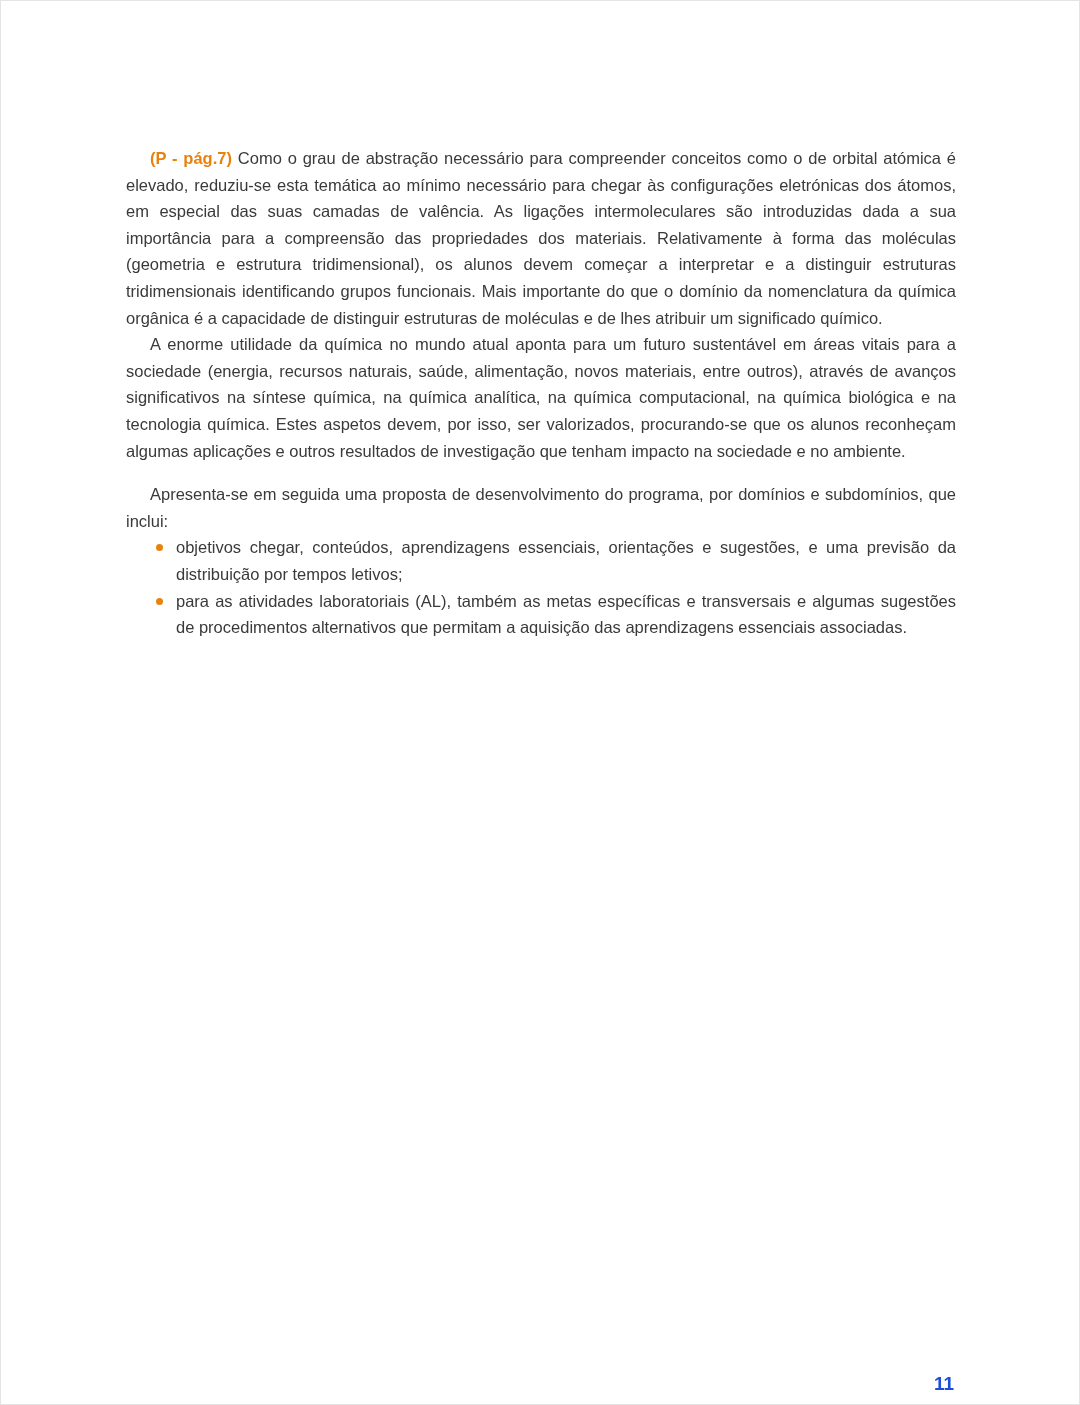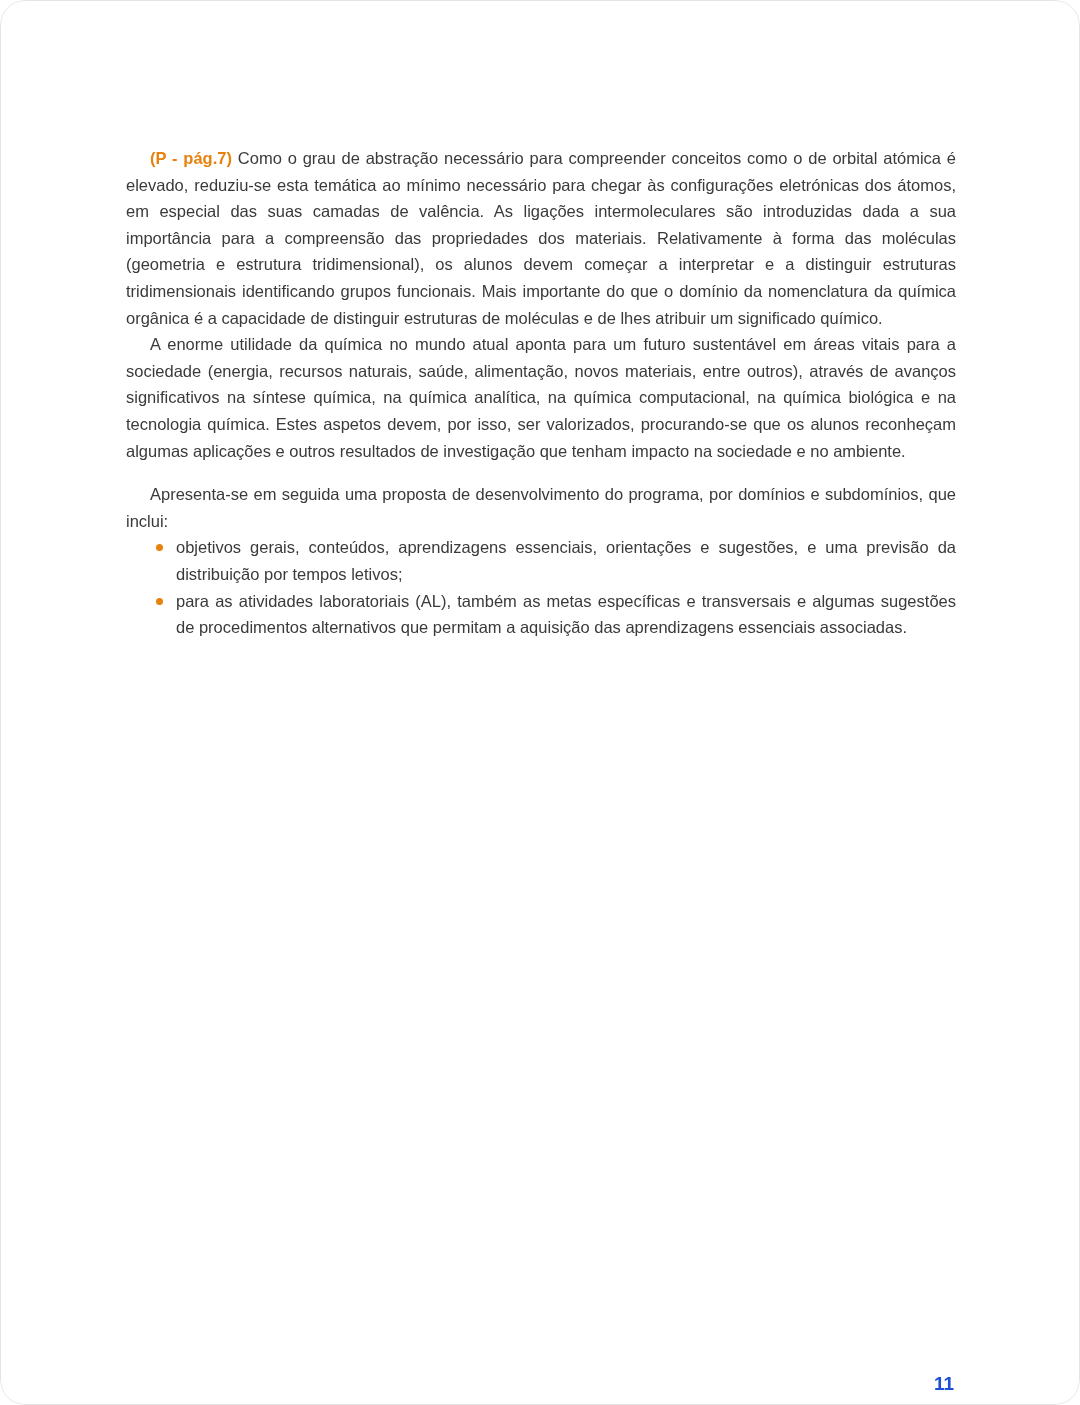--- a/index.html
+++ b/index.html
@@ -1,15 +1,15 @@
 <!DOCTYPE html>
 <html lang="pt"><head>
 <meta charset="utf-8">
 <style>
-  * { margin: 0; padding: 0; box-sizing: border-box; border-radius: 25px; }
+  * { margin: 0; padding: 0; box-sizing: border-box; }
   html, body { background: #ffffff; }
   .page {
     position: relative;
     width: 1080px;
     height: 1405px;
     margin: 0 auto;
     background: #ffffff;
     border: 1px solid #e4e4e4;
     font-family: "Liberation Sans", sans-serif;
     color: #3a3a3a;
@@ -82,21 +82,21 @@
 
     <p class="para"><span class="ref-label">(P - pág.7)</span> <span>Como o grau de abstração necessário para compreender conceitos como o de orbital atómica é elevado, reduziu-se esta temática ao mínimo necessário para chegar às configurações eletrónicas dos átomos, em especial das suas camadas de valência. As ligações intermoleculares são introduzidas dada a sua importância para a compreensão das propriedades dos materiais. Relativamente à forma das moléculas (geometria e estrutura tridimensional), os alunos devem começar a interpretar e a distinguir estruturas tridimensionais identificando grupos funcionais. Mais importante do que o domínio da nomenclatura da química orgânica é a capacidade de distinguir estruturas de moléculas e de lhes atribuir um significado químico.</span></p>
 
     <p class="para">A enorme utilidade da química no mundo atual aponta para um futuro sustentável em áreas vitais para a sociedade (energia, recursos naturais, saúde, alimentação, novos materiais, entre outros), através de avanços significativos na síntese química, na química analítica, na química computacional, na química biológica e na tecnologia química. Estes aspetos devem, por isso, ser valorizados, procurando-se que os alunos reconheçam algumas aplicações e outros resultados de investigação que tenham impacto na sociedade e no ambiente.</p>
 
     <p class="para spaced">Apresenta-se em seguida uma proposta de desenvolvimento do programa, por domínios e subdomínios, que inclui:</p>
 
     <ul class="bullets">
       <li class="bullet">
         <span class="dot"></span>
-        <span>objetivos gerais, conteúdos, aprendizagens essenciais, orientações e sugestões, e uma previsão da distribuição por tempos letivos;</span>
+        <span>objetivos chegar, conteúdos, aprendizagens essenciais, orientações e sugestões, e uma previsão da distribuição por tempos letivos;</span>
       </li>
       <li class="bullet">
         <span class="dot"></span>
         <span>para as atividades laboratoriais (AL), também as metas específicas e transversais e algumas sugestões de procedimentos alternativos que permitam a aquisição das aprendizagens essenciais associadas.</span>
       </li>
     </ul>
 
   </div>
 
   <div class="footer">

